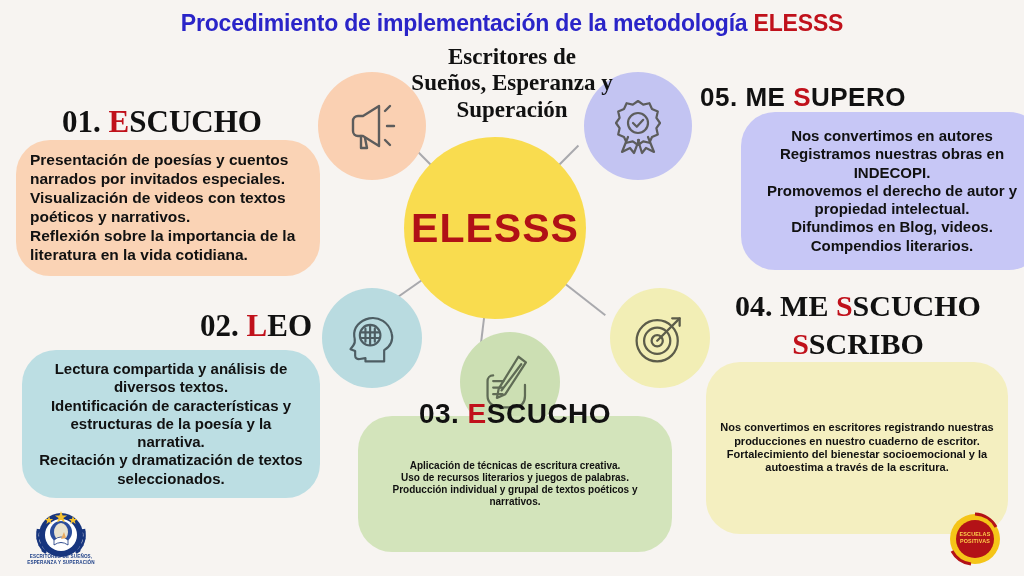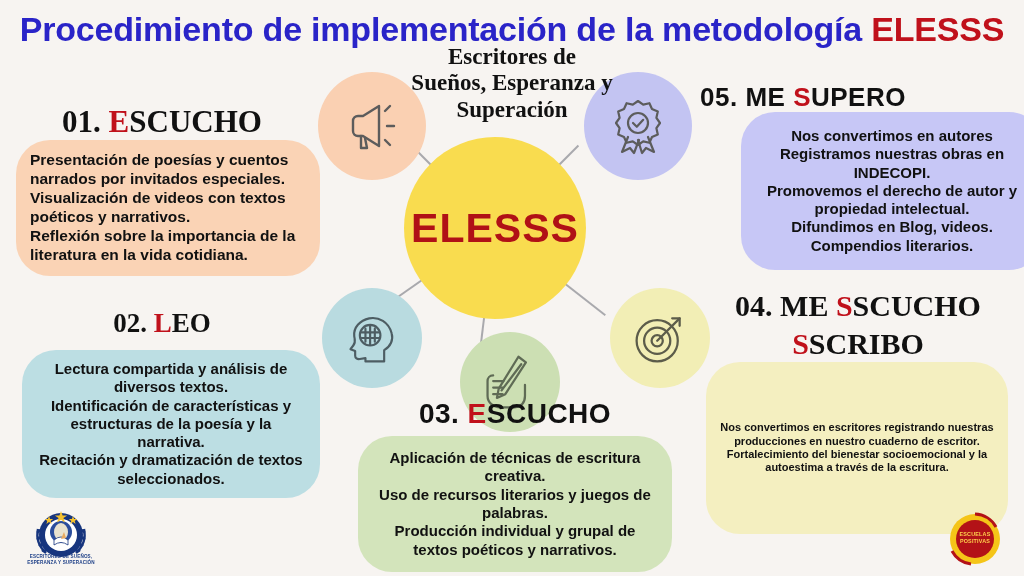--- a/index.html
+++ b/index.html
@@ -9,21 +9,21 @@
     font-family:"Liberation Sans", sans-serif;
     overflow:hidden;
   }
   #stage { position:relative; width:1024px; height:576px; background:#f7f4f1; }
 
   
   .main-title {
     position:absolute; left:0; top:10px; width:1024px;
     text-align:center;
     font-family:"Liberation Sans", sans-serif;
-    font-weight:bold; font-size:34px; letter-spacing:-0.2px;
+    font-weight:bold; font-size:23px; letter-spacing:-0.2px;
     color:#2a24c8; white-space:nowrap;
   }
   .main-title .accent { color:#c0111b; }
 
   .subtitle {
     position:absolute; left:332px; top:44px; width:360px;
     text-align:center;
     font-family:"Liberation Serif", serif;
     font-weight:bold; font-size:23px; line-height:1.15;
     color:#111; z-index:6;
@@ -54,40 +54,40 @@
   .ic-pencil    { left:460px; top:332px; width:100px; height:100px; background:#ccdfb3; }
   .ic-target    { left:610px; top:288px; width:100px; height:100px; background:#f2eeb5; }
 
   
   .step-head { position:absolute; font-weight:bold; color:#111; z-index:5; }
   .step-head .accent { color:#c0111b; }
   .serif-head { font-family:Liberation Serif, serif; }
   .sans-head  { font-family:"Liberation Sans", sans-serif; letter-spacing:0.5px; }
 
   .head-01 { left:12px;  top:104px; width:300px; text-align:center; font-size:31px; }
-  .head-02 { left:12px;  top:308px; width:300px; text-align:center; font-size:27px; }
+  .head-02 { left:12px;  top:308px; width:300px; text-align:right; font-size:31px; }
   .head-03 { left:360px; top:398px; width:310px; text-align:center; font-size:28px; }
   .head-04 { left:700px; top:287px; width:316px; text-align:center; font-size:30px; line-height:1.25; }
   .head-05 { left:700px; top:82px;  width:316px; font-size:26px; }
 
   
   .pill {
     position:absolute; border-radius:34px; z-index:4;
     display:flex; align-items:center; justify-content:center;
     padding:10px 14px;
     font-family:"Liberation Sans", sans-serif;
     font-weight:bold; color:#111;
     text-align:center;
   }
   .pill p { line-height:1.22; }
 
   .pill-01 { left:16px;  top:140px; width:304px; height:136px; background:#fad3b5; font-size:15.5px; }
   .pill-01 p { text-align:left; }
   .pill-02 { left:22px;  top:350px; width:298px; height:148px; background:#bcdee3; font-size:15px; }
-  .pill-03 { left:358px; top:436px; width:314px; height:136px; background:#d3e4bb; font-size:15px; }
+  .pill-03 { left:358px; top:416px; width:314px; height:136px; background:#d3e4bb; font-size:10px; }
   .pill-04 { left:706px; top:362px; width:302px; height:172px; background:#f4efc0; font-size:11px; }
   .pill-05 { left:741px; top:112px; width:302px; height:158px; background:#c7c7f6; font-size:15px; }
 
   
   .logo-left { position:absolute; left:10px; top:505px; width:102px; height:68px; z-index:7; }
   .logo-left-caption {
     position:absolute; left:10px; top:554px; width:102px; text-align:center;
     font-size:4.6px; font-weight:bold; color:#1d3f87; line-height:1.35;
     font-family:"Liberation Sans", sans-serif; letter-spacing:0.15px;
   }

